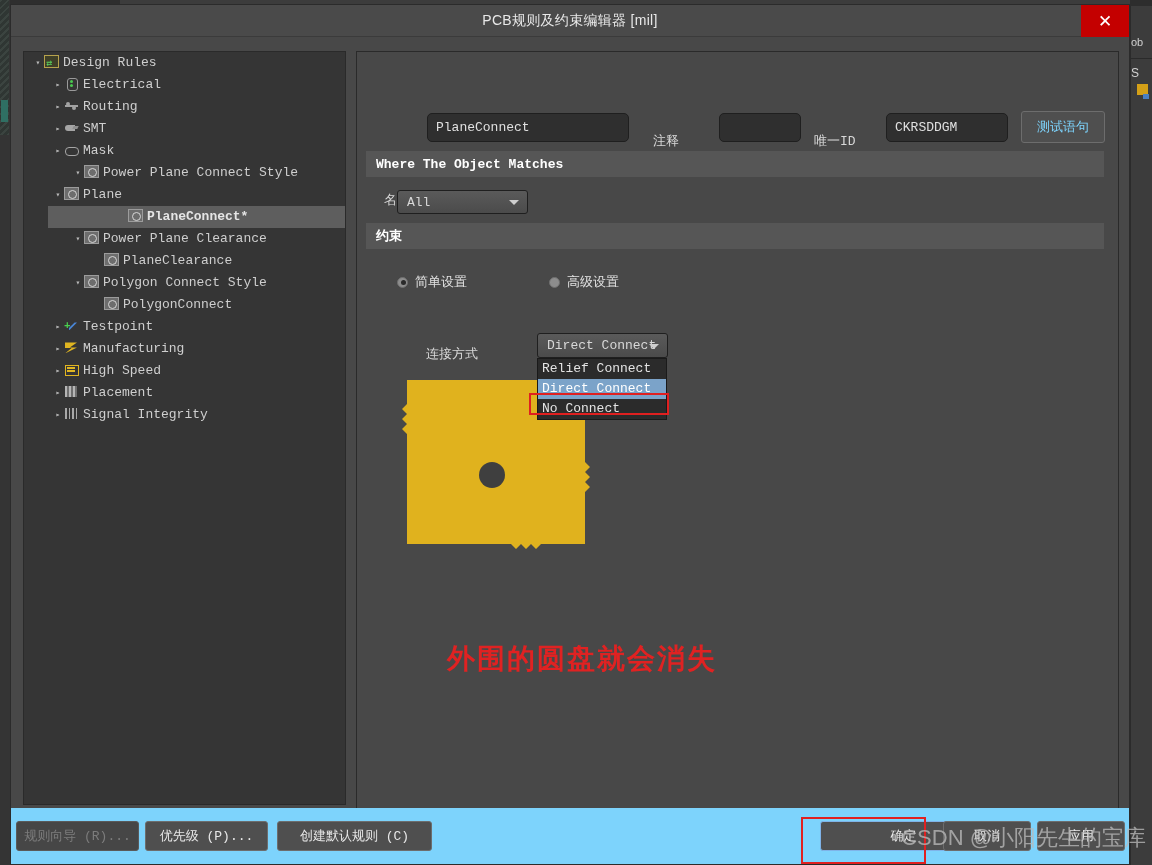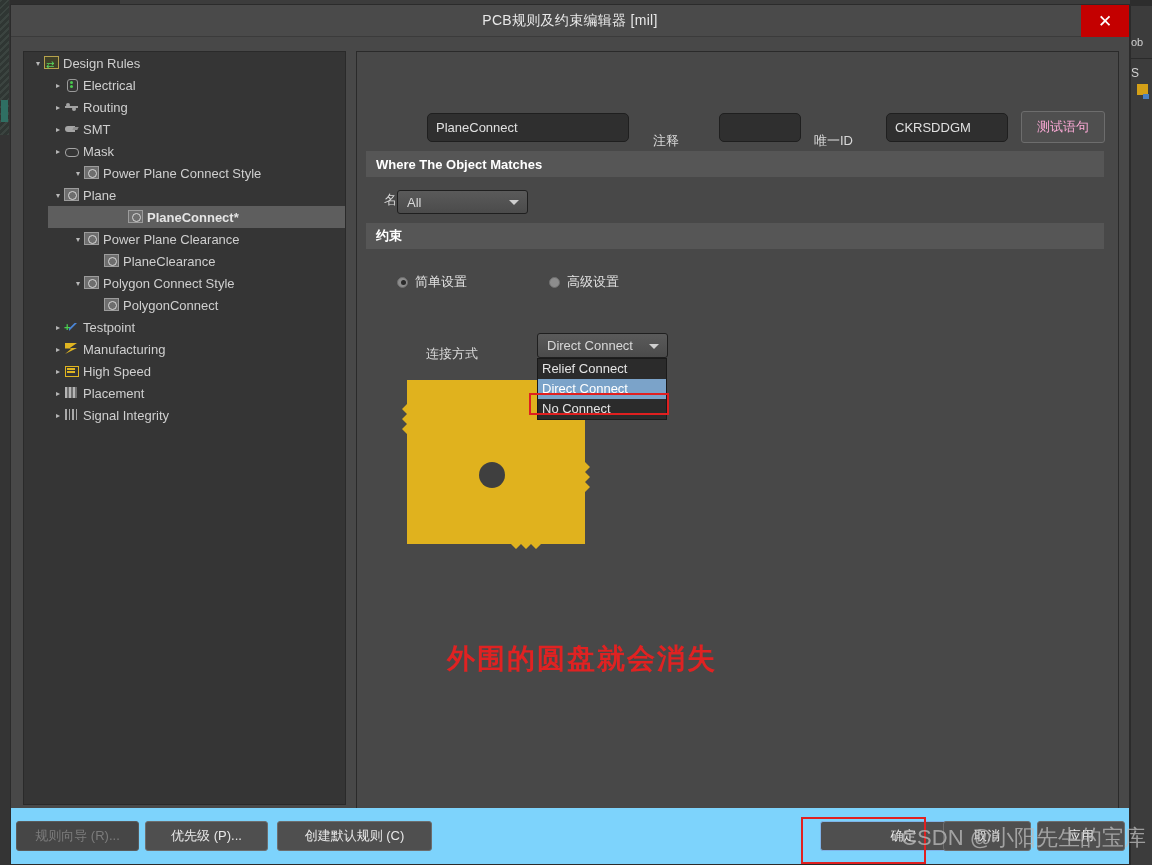--- a/index.html
+++ b/index.html
@@ -85,20 +85,21 @@
     position: absolute; right: 0; top: 0; width: 48px; height: 32px;
     background: #c40000; color: #fff;
     display: flex; align-items: center; justify-content: center;
     font-size: 17px; font-weight: 300; cursor: pointer;
   }
   .close-btn::before { content: "\2715"; }
 
   .dialog-body {
     position: absolute; left: 0; top: 32px; right: 0; bottom: 0;
     background: #484848;
+    font-family: Liberation Mono, monospace;
   }
 
   
   #tree-panel {
     position: absolute; left: 12px; top: 14px;
     width: 323px; height: 754px;
     background: #353535;
     border: 1px solid #2a2a2a;
     overflow: hidden;
   }
@@ -172,21 +173,21 @@
     border: 1px solid #2a2a2a;
   }
   .lbl { position: absolute; font-size: 13px; color: #d8d8d8; }
   .txtbox {
     position: absolute; background: #2f2f2f; border: 1px solid #1f1f1f;
     border-radius: 5px; color: #e0e0e0; font-size: 13px;
     padding: 0 8px; display: flex; align-items: center;
   }
   .btn {
     position: absolute; background: #4f4f4f; border: 1px solid #6d6d6d;
-    border-radius: 3px; color: #f9a8d4; font-size: 13px;
+    border-radius: 3px; color: #7dd3fc; font-size: 13px;
     display: flex; align-items: center; justify-content: center;
     cursor: pointer;
   }
   .section-header {
     position: absolute; left: 9px; width: 738px; height: 26px;
     background: #565656; color: #ffffff; font-size: 13px; font-weight: bold;
     display: flex; align-items: center; padding-left: 10px;
   }
   .combo {
     position: absolute; border: 1px solid #1f1f1f; border-radius: 3px;

